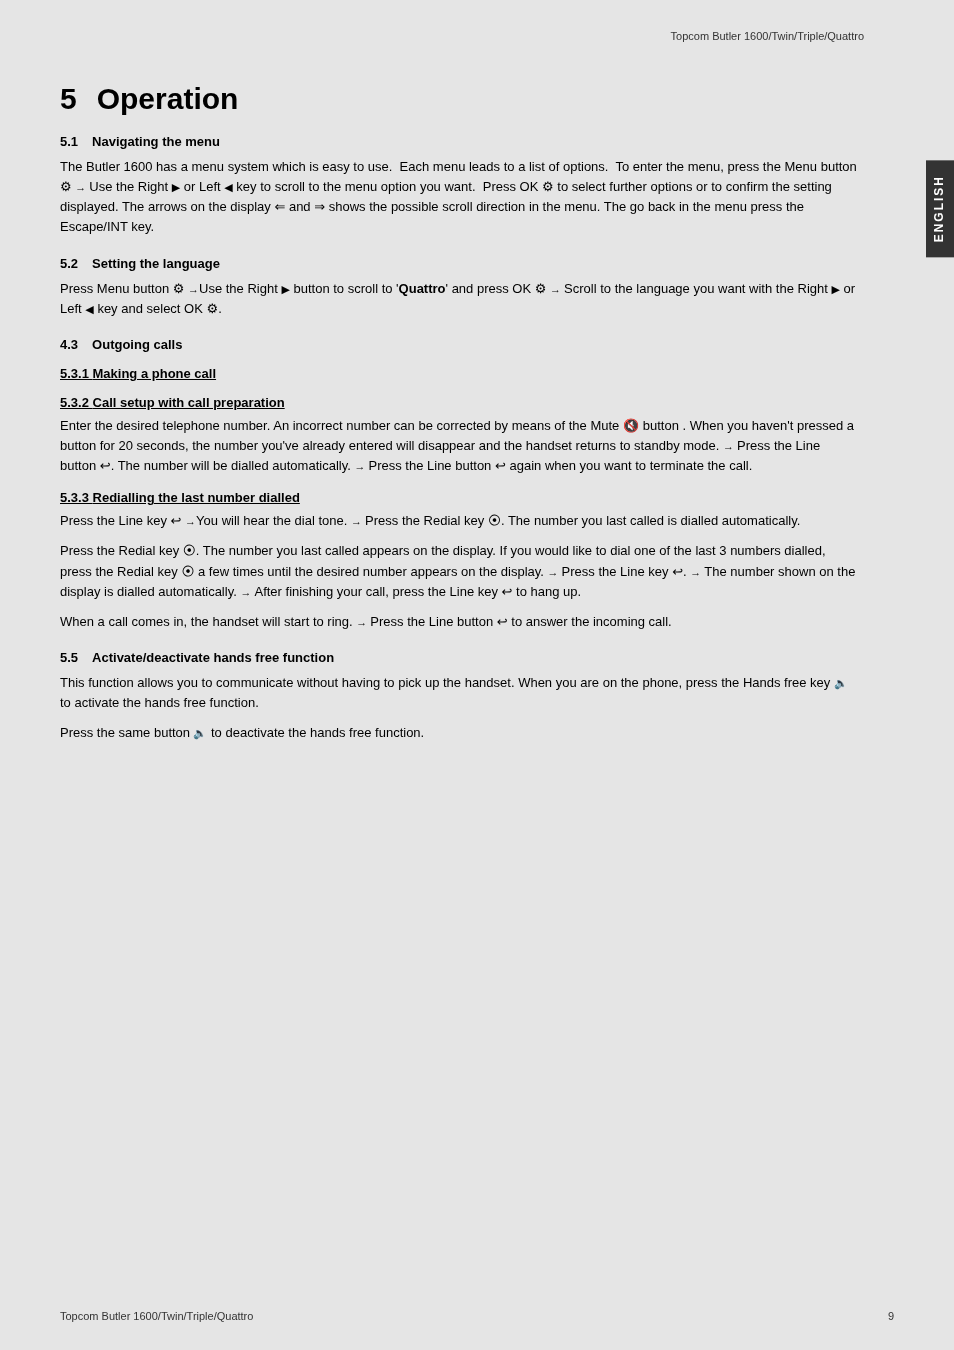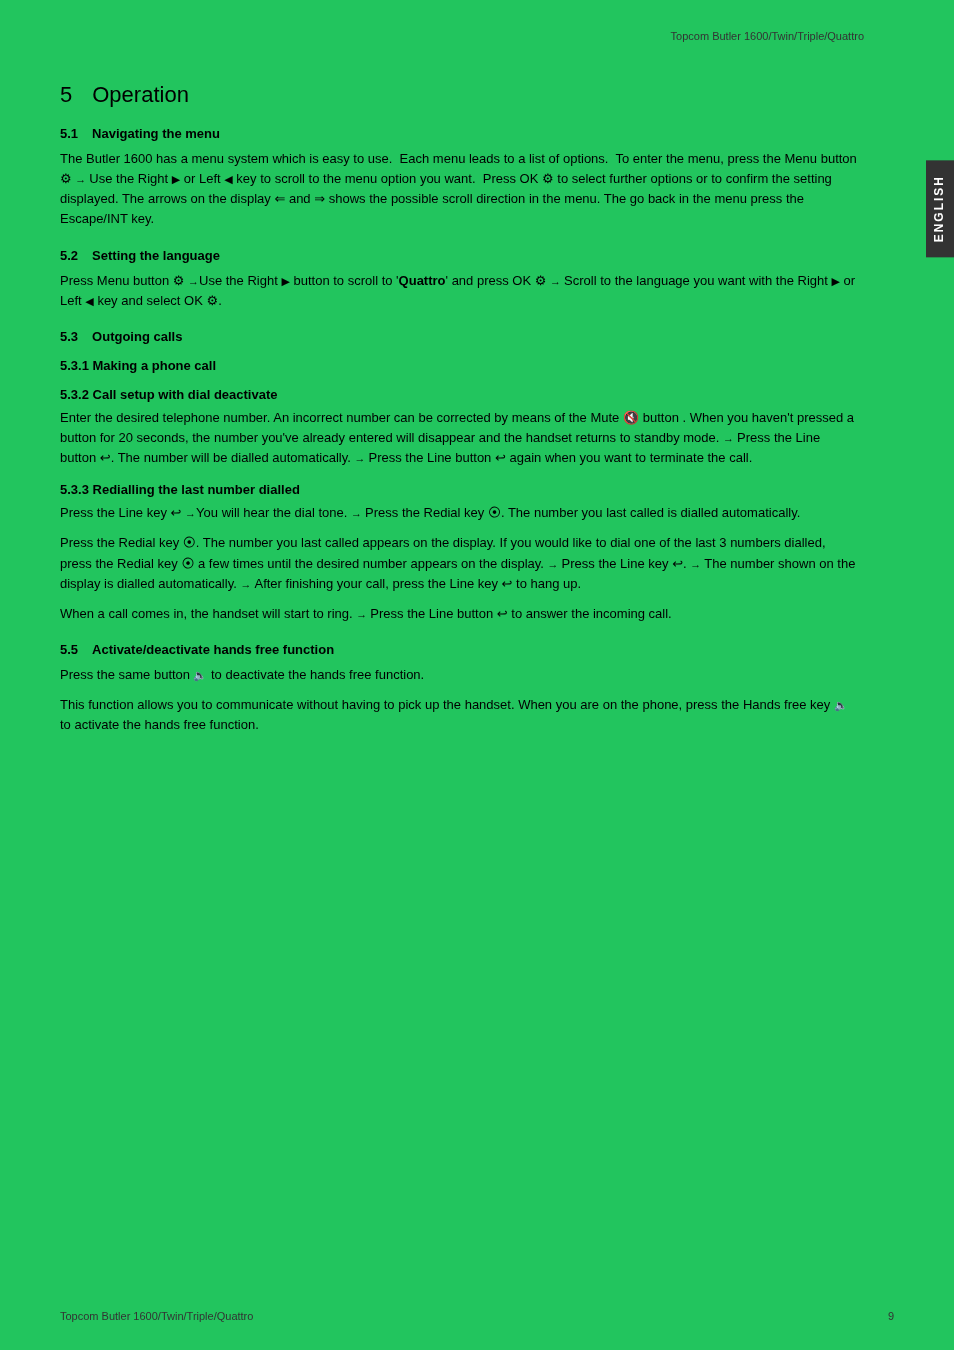--- a/index.html
+++ b/index.html
@@ -10,21 +10,21 @@
       color: #000;
       width: 954px;
       min-height: 1350px;
       position: relative;
     }
     .page-container {
       width: 954px;
       min-height: 1350px;
       position: relative;
       padding: 30px 60px 40px 60px;
-      background: #22c55e;
+      background: #e5e5e5;
     }
     .top-header {
       text-align: right;
       font-size: 11px;
       color: #333;
       margin-bottom: 10px;
       padding-right: 30px;
     }
     .side-tab {
       position: absolute;
@@ -38,41 +38,42 @@
       transform: rotate(180deg);
       padding: 15px 6px;
       letter-spacing: 2px;
       width: 28px;
       text-align: center;
     }
     .main-content {
       padding-right: 35px;
     }
     h1.chapter-title {
-      font-size: 22px;
-      font-weight: normal;
+      font-size: 30px;
+      font-weight: bold;
       margin-bottom: 18px;
       border-bottom: none;
       margin-top: 40px;
     }
     h1.chapter-title span.chapter-num {
       margin-right: 20px;
     }
     h2.section-title {
       font-size: 13px;
       font-weight: bold;
       margin-bottom: 8px;
       margin-top: 18px;
     }
     h2.section-title span.section-num {
       margin-right: 14px;
     }
     h3.subsection-title {
       font-size: 13px;
       font-weight: bold;
+      text-decoration: underline;
       margin-bottom: 6px;
       margin-top: 14px;
     }
     p.body-text {
       font-size: 13px;
       line-height: 1.55;
       margin-bottom: 10px;
     }
     .footer {
       position: absolute;
@@ -117,29 +118,29 @@
     <h2 class="section-title">
       <span class="section-num">5.2</span><span>Setting the language</span>
     </h2>
     <p class="body-text">
       Press Menu button <span style="font-size:13px;">⚙</span>
       <span class="arrow-sym"> →</span>Use the Right <span style="font-size:11px;">▶</span> button to scroll to '<strong>Quattro</strong>' and press OK <span style="font-size:13px;">⚙</span>
       <span class="arrow-sym"> → </span>Scroll to the language you want with the Right <span style="font-size:11px;">▶</span> or Left <span style="font-size:11px;">◀</span> key and select OK <span style="font-size:13px;">⚙</span>.
     </p>
 
     <h2 class="section-title">
-      <span class="section-num">5.3</span><span>Outgoing calls</span>
+      <span class="section-num">4.3</span><span>Outgoing calls</span>
     </h2>
 
     <h3 class="subsection-title">
       <span>5.3.1 </span><span>Making a phone call</span>
     </h3>
 
     <h3 class="subsection-title">
-      <span>5.3.2 </span><span>Call setup with dial deactivate</span>
+      <span>5.3.2 </span><span>Call setup with call preparation</span>
     </h3>
     <p class="body-text">
       Enter the desired telephone number. An incorrect number can be corrected by means of the Mute <span style="font-size:13px;">🔇</span> button . When you haven't pressed a button for 20 seconds, the number you've already entered will disappear and the handset returns to standby mode.
       <span class="arrow-sym"> → </span>Press the Line button <span style="font-size:13px;">↩</span>. The number will be dialled automatically.
       <span class="arrow-sym"> → </span>Press the Line button <span style="font-size:13px;">↩</span> again when you want to terminate the call.
     </p>
 
     <h3 class="subsection-title">
       <span>5.3.3 </span><span>Redialling the last number dialled</span>
     </h3>
@@ -158,24 +159,24 @@
 
     <p class="body-text">
       When a call comes in, the handset will start to ring.
       <span class="arrow-sym"> → </span>Press the Line button <span style="font-size:13px;">↩</span> to answer the incoming call.
     </p>
 
     <h2 class="section-title">
       <span class="section-num">5.5</span><span>Activate/deactivate hands free function</span>
     </h2>
     <p class="body-text">
-      Press the same button <span style="font-size:11px;">🔈</span> to deactivate the hands free function.
+      This function allows you to communicate without having to pick up the handset. When you are on the phone, press the Hands free key <span style="font-size:11px;">🔈</span> to activate the hands free function.
     </p>
     <p class="body-text">
-      This function allows you to communicate without having to pick up the handset. When you are on the phone, press the Hands free key <span style="font-size:11px;">🔈</span> to activate the hands free function.
+      Press the same button <span style="font-size:11px;">🔈</span> to deactivate the hands free function.
     </p>
 
   </div>
 
   <div class="footer">
     <span>Topcom Butler 1600/Twin/Triple/Quattro</span>
     <span>9</span>
   </div>
 
 </div>

